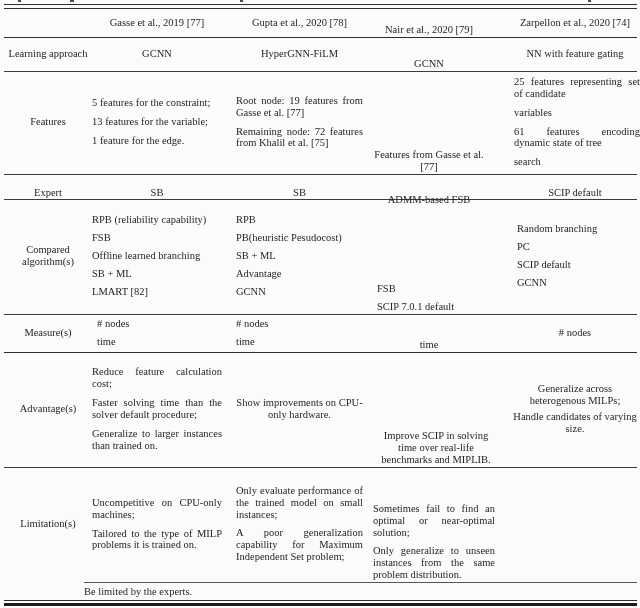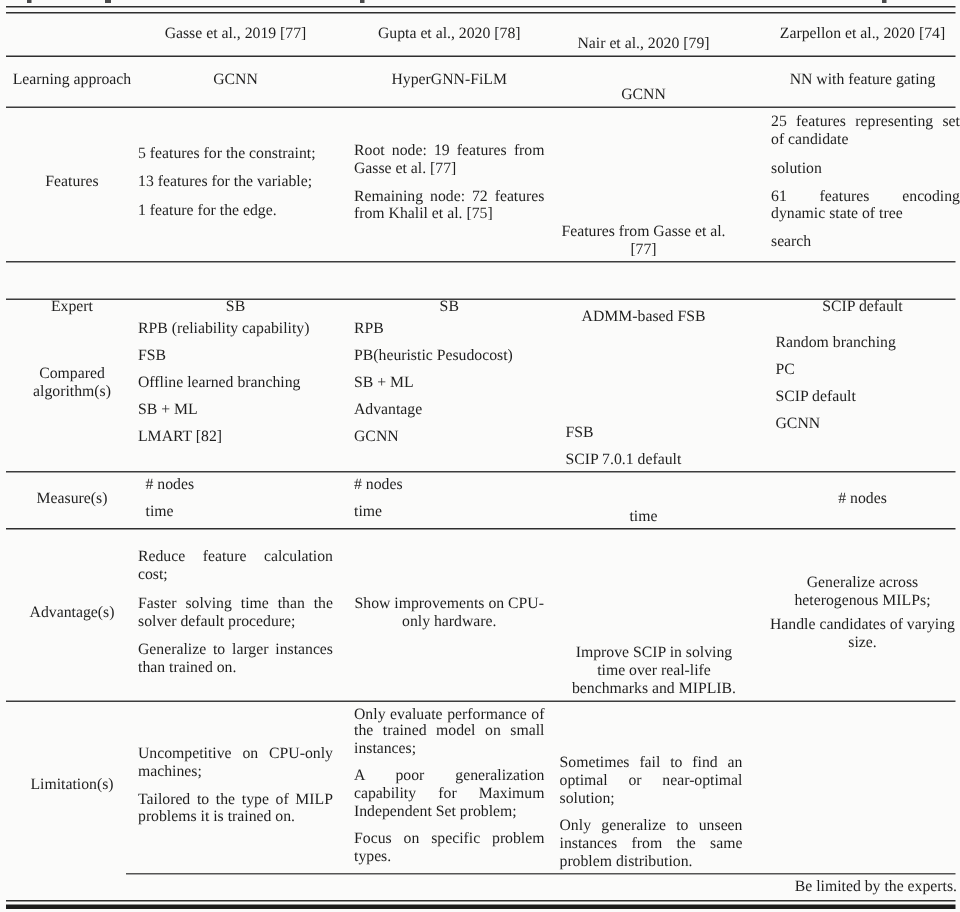--- a/index.html
+++ b/index.html
@@ -27,21 +27,21 @@
   .center{text-align:center;}
   .nowrap p{white-space:nowrap;}
   .list{row-gap:6px;}
   .tight{row-gap:4px;}
   .indent8{padding-left:9px;}
   .indent4{padding-left:5px;}
   .padside{padding-left:7px;padding-right:7px;}
   .padside2{padding-left:2px;padding-right:2px;}
   .remnant{position:absolute;top:0;height:2px;background:#4a4a4a;}
   .footer-cell{position:absolute;left:84px;width:554px;top:0;bottom:0;
-    display:flex;align-items:center;justify-content:flex-end;}
+    display:flex;align-items:center;justify-content:flex-start;}
 </style>
 </head>
 <body>
 
 <div class="page">
 
   <div class="remnant" style="left:18px;width:3px"></div>
   <div class="remnant" style="left:70px;width:4px"></div>
   <div class="remnant" style="left:240px;width:3px"></div>
   <div class="remnant" style="left:588px;width:3px"></div>
@@ -104,27 +104,27 @@
     </div>
     <div class="cell c2 just">
       <p>Root node: 19 features from Gasse et al. [77]</p>
       <p>Remaining node: 72 features from Khalil et al. [75]</p>
     </div>
     <div class="cell c3 center">
       <p>Features from Gasse et al. [77]</p>
     </div>
     <div class="cell c4 just padside2">
       <p>25 features representing set of candidate</p>
-      <p>solution</p>
+      <p>variables</p>
       <p>61 features encoding dynamic state of tree</p>
       <p>search</p>
     </div>
   </div>
 
-  <div class="row" style="top:192px;height:26px">
+  <div class="row" style="top:180px;height:26px">
     <div class="cell c-label">
         <p>Expert</p>
       </div>
     <div class="cell c1 center">
         <p>SB</p>
       </div>
     <div class="cell c2 center">
         <p>SB</p>
       </div>
     <div class="cell c3 center">
@@ -210,21 +210,20 @@
     <div class="cell c-label">
         <p>Limitation(s)</p>
       </div>
     <div class="cell c1 just">
       <p>Uncompetitive on CPU-only machines;</p>
       <p>Tailored to the type of MILP problems it is trained on.</p>
     </div>
     <div class="cell c2 just" style="row-gap:6px">
       <p>Only evaluate performance of the trained model on small instances;</p>
       <p>A poor generalization capability for Maximum Independent Set problem;</p>
-      <p>Focus on specific problem types.</p>
     </div>
     <div class="cell c3 just indent4">
       <p>Sometimes fail to find an optimal or near-optimal solution;</p>
       <p>Only generalize to unseen instances from the same problem distribution.</p>
     </div>
     <div class="cell c4"></div>
   </div>
 
   <div class="row" style="top:584px;height:15px">
     <div class="footer-cell">

